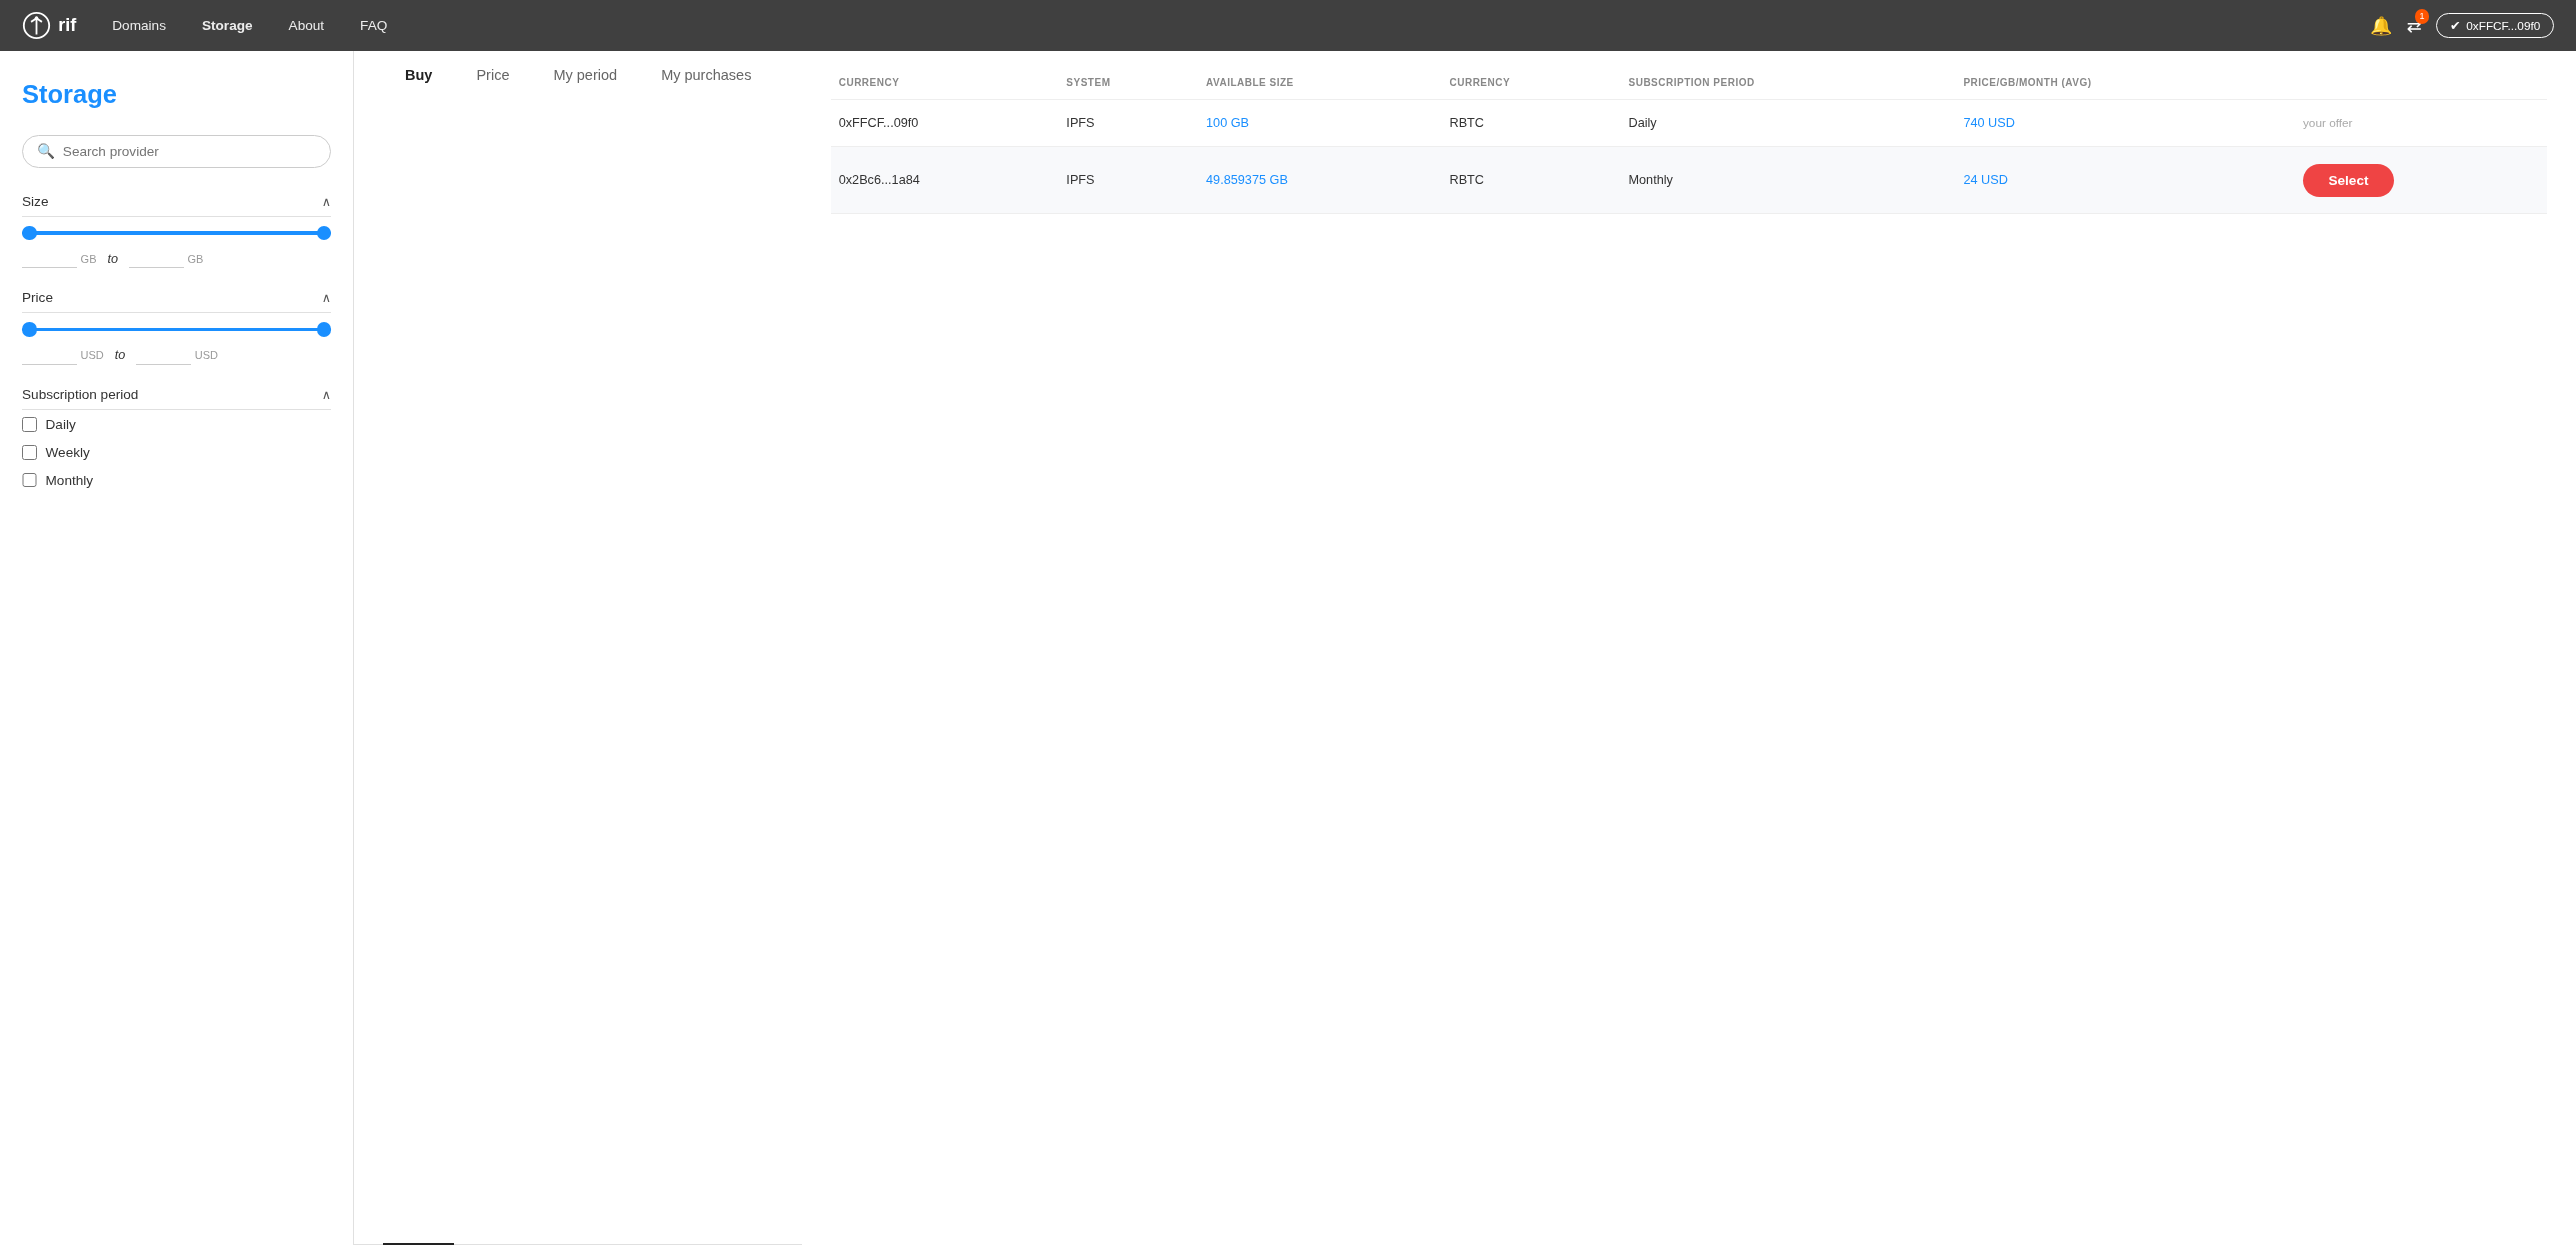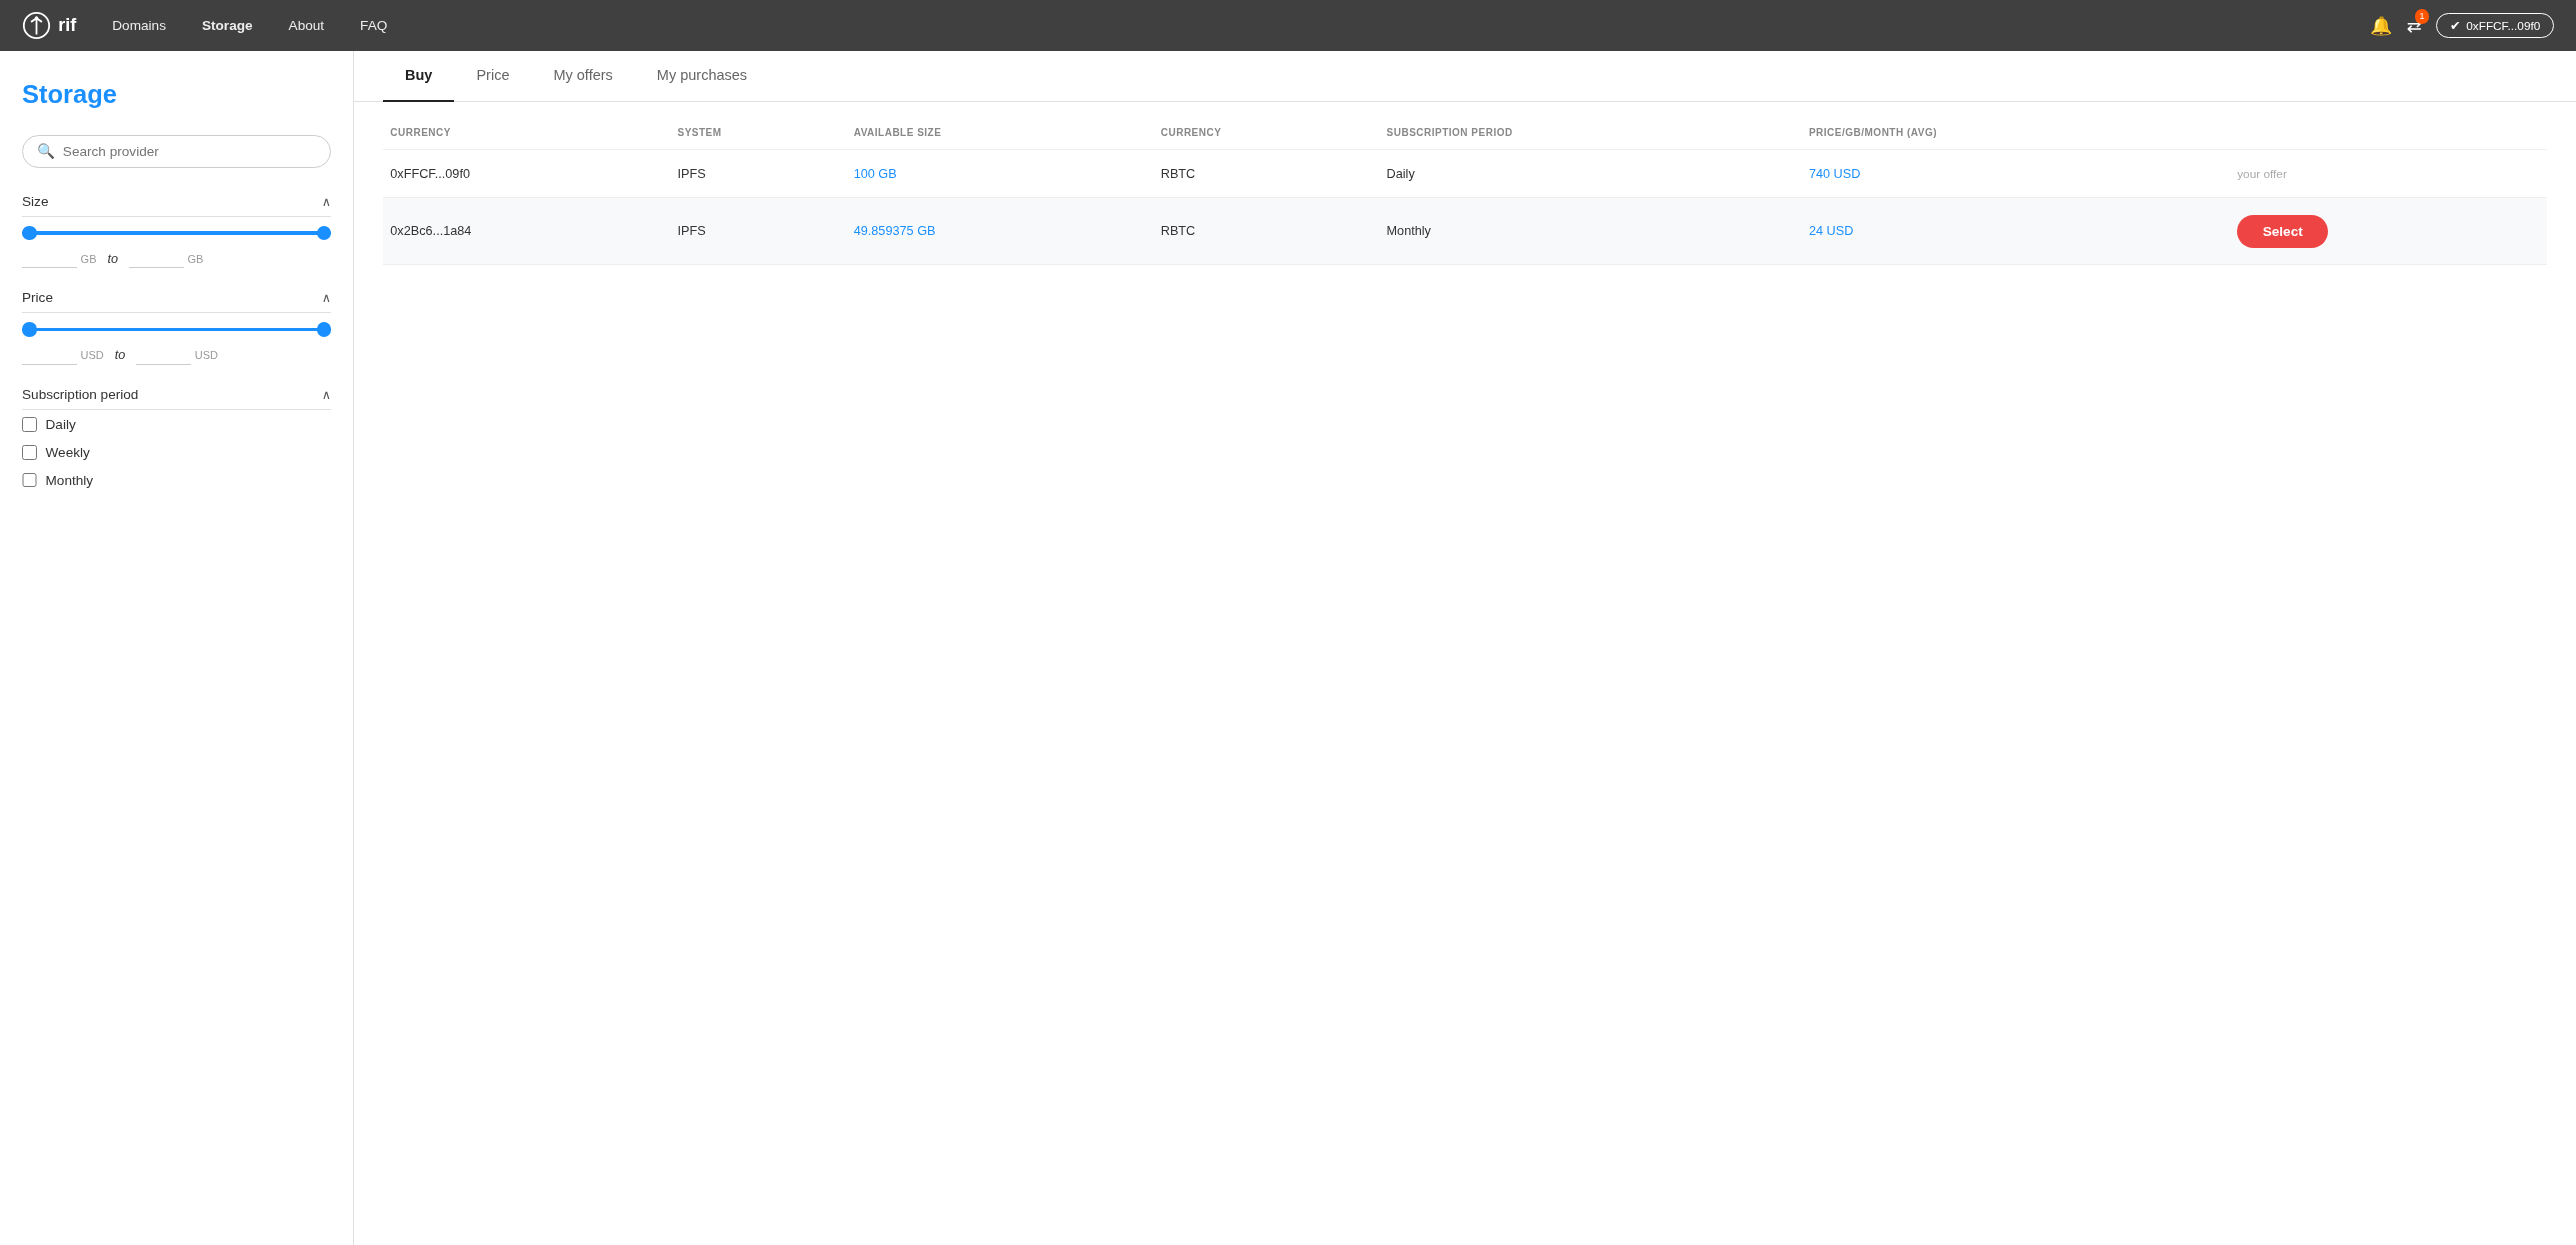--- a/index.html
+++ b/index.html
@@ -174,21 +174,20 @@
       width: 14.5px;
       height: 14.5px;
       cursor: pointer;
       accent-color: #1a8fff;
     }
 
     
     .content {
       flex: 1;
       display: flex;
-      flex-direction: column;
       overflow: auto;
     }
 
     
     .tabs {
       display: flex;
       border-bottom: 0.9px solid #e0e0e0;
       padding: 0 29px;
     }
     .tab {
@@ -352,21 +351,21 @@
         </label>
       </div>
     </div>
   </aside>
 
   <main class="content">
 
     <div class="tabs">
       <div class="tab active">Buy</div>
       <div class="tab">Price</div>
-      <div class="tab">My offers</div>
+      <div class="tab">My period</div>
       <div class="tab">My purchases</div>
     </div>
 
     <div class="table-container">
       <table>
         <thead>
           <tr>
             <th>CURRENCY</th>
             <th>SYSTEM</th>
             <th>AVAILABLE SIZE</th>

